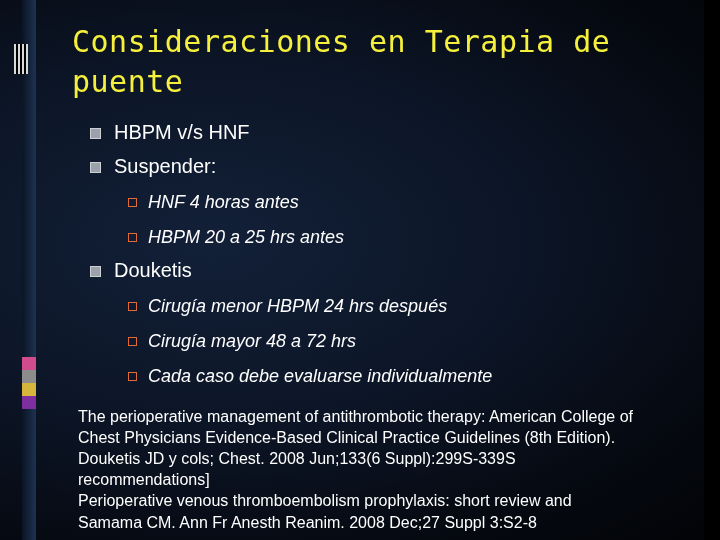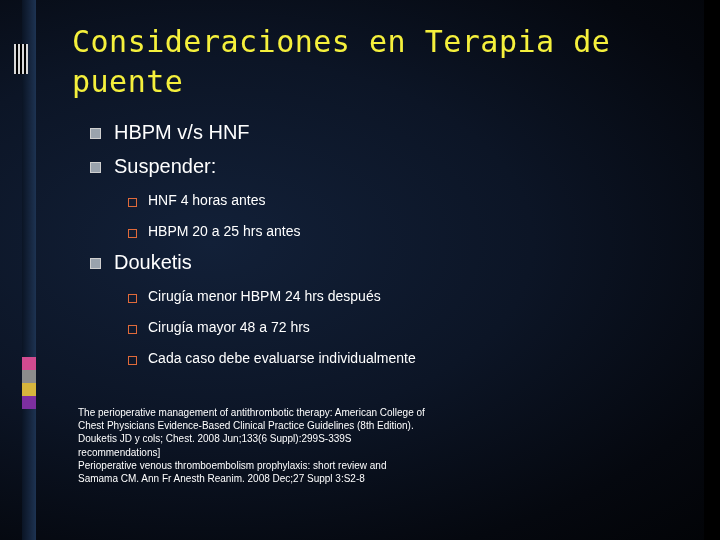--- a/index.html
+++ b/index.html
@@ -103,43 +103,44 @@
     background: #9aa3ad;
   }
   ul.lvl2 {
     list-style: none;
     margin: 10px 0 0 0;
     padding: 0;
   }
   ul.lvl2 > li.item2 {
     position: relative;
     color: #ffffff;
-    font-size: 14px;
+    font-size: 18px;
     line-height: 1.0;
     padding: 0 0 0 34px;
     margin: 17px 0 13px 0;
+    font-style: italic;
   }
   ul.lvl2 > li.item2 > .bullet2 {
     position: absolute;
     left: 14px;
     top: 5px;
     width: 7px;
     height: 7px;
     border: 1px solid #e06a3a;
     background: transparent;
   }
 
   
   .reference {
     position: absolute;
     left: 78px;
     top: 406px;
     width: 600px;
     color: #ffffff;
-    font-size: 10px;
+    font-size: 16px;
     line-height: 1.32;
   }
   .reference .line { white-space: pre-wrap; }
 </style>
 </head>
 <body>
 
 <div class="slide">
 
   <div class="rail">

